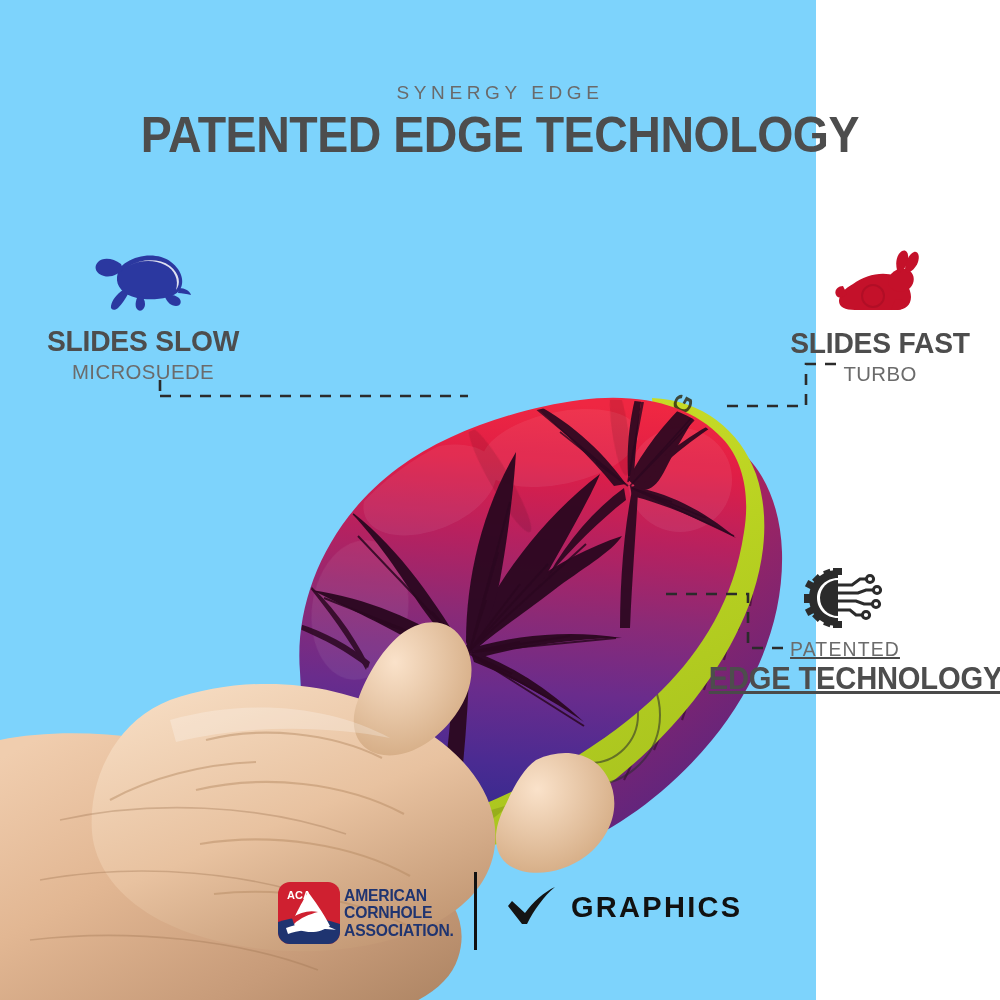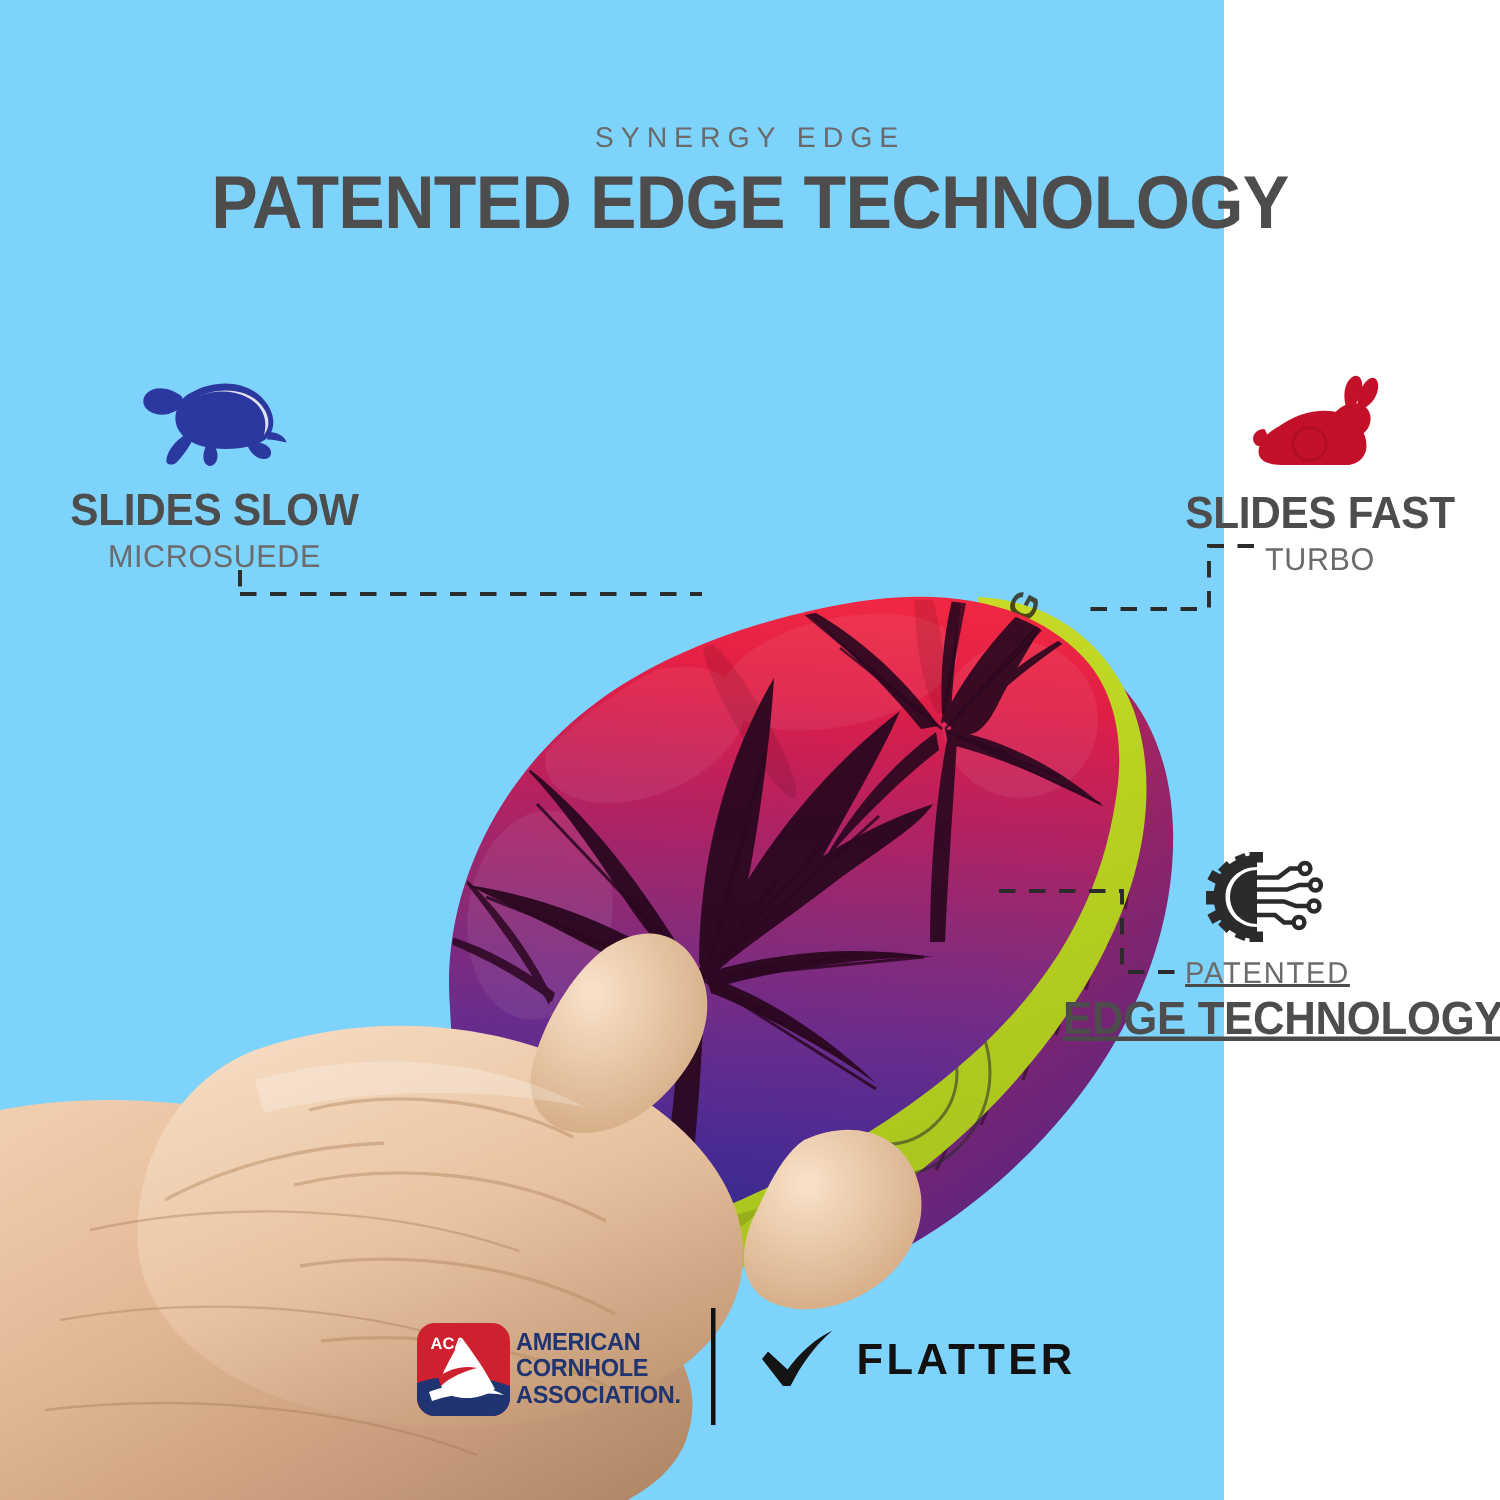--- a/index.html
+++ b/index.html
@@ -512,17 +512,17 @@
     </div>
 
     <div id="footer-divider"></div>
 
     <div id="approved-group">
       <span style="line-height:0;">
         <svg width="52" height="42" viewBox="0 0 52 42" xmlns="http://www.w3.org/2000/svg">
           <path d="M2,20 L6,15 L19,27 C27,16 38,6 49,1 C38,10 28,24 21,38 L16,38 Z" fill="#141414"></path>
         </svg>
       </span>
-      <span id="approved-label">FLATTER</span>
+      <span id="approved-label">GRAPHICS</span>
     </div>
   </div>
 
 </div>
 
 </body></html>

